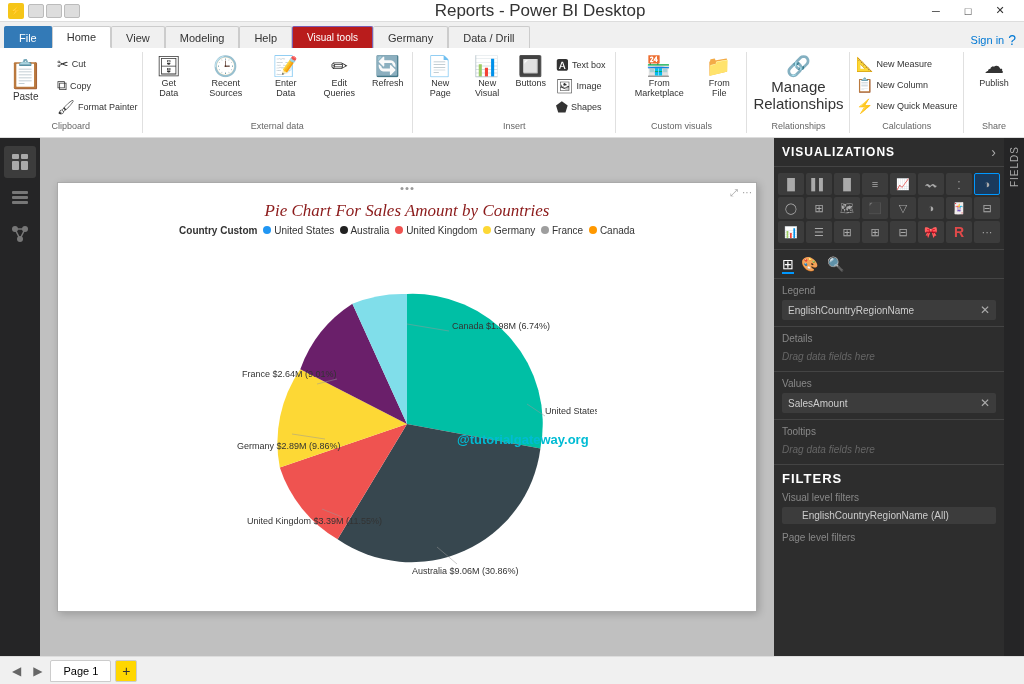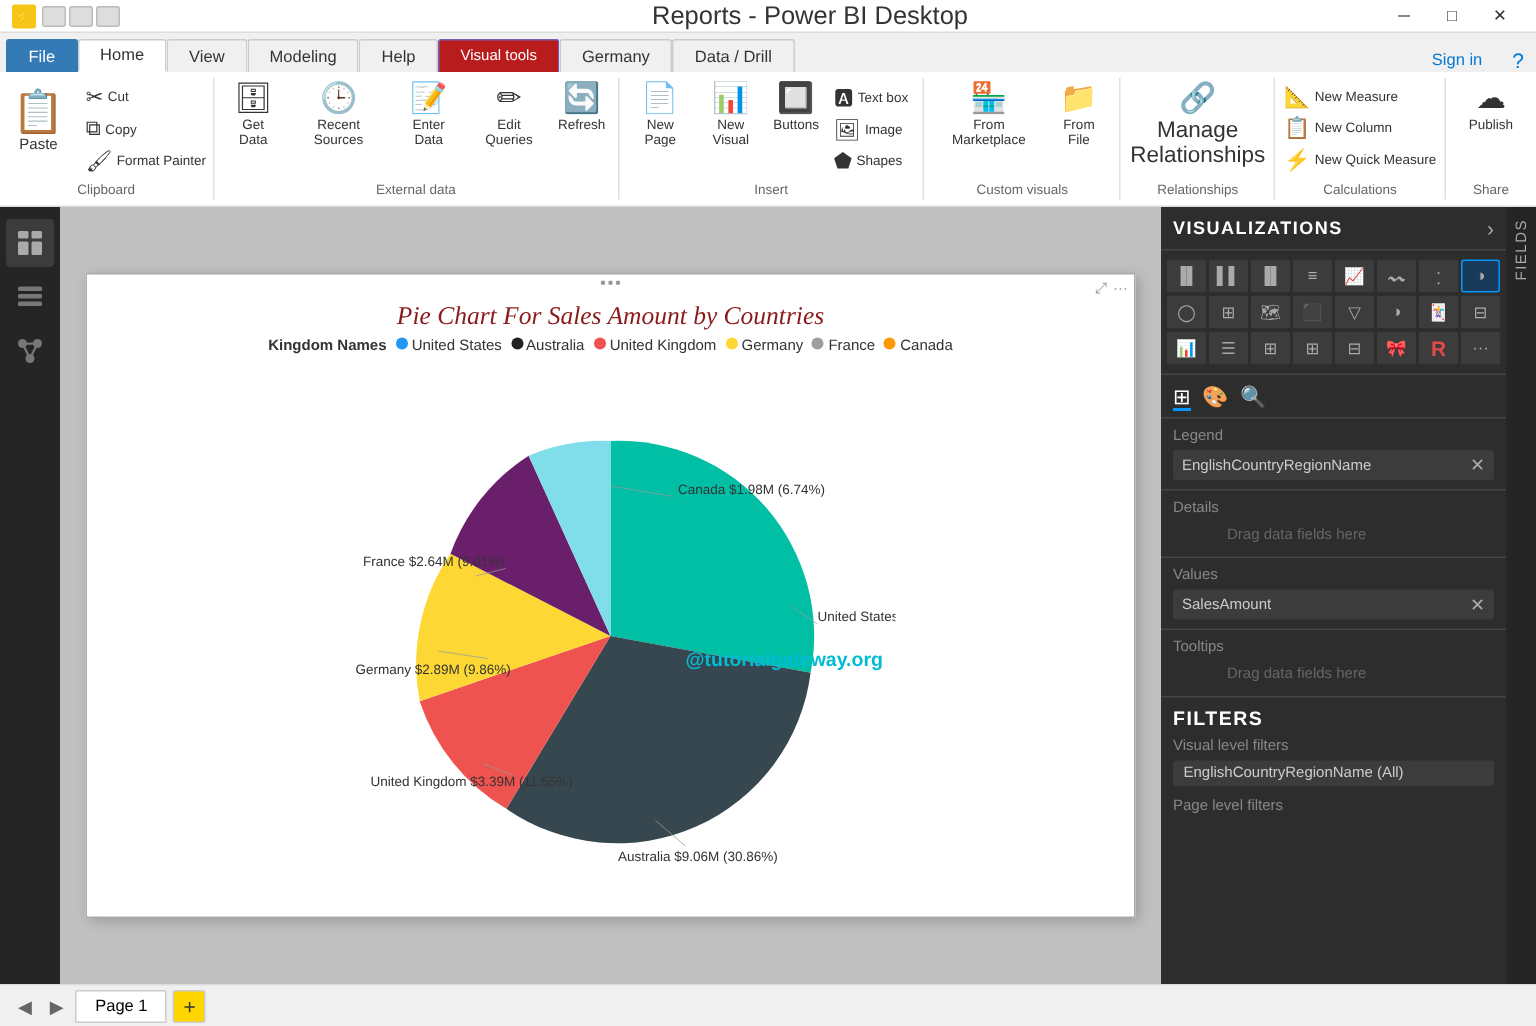--- a/index.html
+++ b/index.html
@@ -133,21 +133,21 @@
       cursor: pointer;
       border-radius: 2px;
       font-size: 10px;
       border: none;
       background: transparent;
       color: #333;
     }
     .paste-btn .icon { font-size: 28px; }
 
     
-    .signin-area { margin-left: auto; display: flex; align-items: center; padding-right: 8px; gap: 20px; font-size: 11px; }
+    .signin-area { margin-left: auto; display: flex; align-items: center; padding-right: 8px; gap: 4px; font-size: 11px; }
 
     
     .main-area {
       display: flex;
       height: calc(684px - 22px - 26px - 90px - 28px);
       background: #c8c8c8;
     }
 
     
     .left-sidebar {
@@ -313,32 +313,32 @@
       color: #ccc;
       display: flex;
       align-items: center;
       justify-content: space-between;
       cursor: pointer;
     }
     .panel-field-placeholder {
       font-size: 10px;
       color: #666;
       padding: 3px 0;
-      margin-left: 36px;
+      font-style: italic;
     }
     .pill-x { color: #aaa; font-size: 12px; cursor: pointer; }
 
     
     .filters-section { padding: 6px 8px; }
     .filters-title { font-size: 13px; font-weight: bold; color: white; letter-spacing: 1px; text-transform: uppercase; margin-bottom: 6px; }
     .filter-label { font-size: 10px; color: #888; margin-bottom: 4px; }
     .filter-pill {
       background: #3c3c3c;
       border-radius: 2px;
-      padding: 3px 7px;
+      padding: 3px 20px;
       font-size: 10px;
       color: #ccc;
       margin-bottom: 3px;
       cursor: pointer;
     }
 
     
     .page-bar {
       height: 28px;
       background: #f0f0f0;
@@ -586,21 +586,21 @@
         <div class="canvas-handle-dot"></div>
       </div>
       <div class="canvas-top-right">
         <span style="cursor:pointer;">⤢</span>
         <span style="cursor:pointer;">···</span>
       </div>
 
       <div class="chart-title">Pie Chart For Sales Amount by Countries</div>
 
       <div class="chart-legend">
-        <span style="font-weight:bold;">Kingdom Names</span>
+        <span style="font-weight:bold;">Country Custom</span>
         <span><span class="legend-dot" style="background:#2196f3;"></span> United States</span>
         <span><span class="legend-dot" style="background:#212121;"></span> Australia</span>
         <span><span class="legend-dot" style="background:#ef5350;"></span> United Kingdom</span>
         <span><span class="legend-dot" style="background:#fdd835;"></span> Germany</span>
         <span><span class="legend-dot" style="background:#9e9e9e;"></span> France</span>
         <span><span class="legend-dot" style="background:#ff9800;"></span> Canada</span>
       </div>
 
       <div class="chart-area">
         <svg width="380" height="310" viewBox="0 0 380 310">

